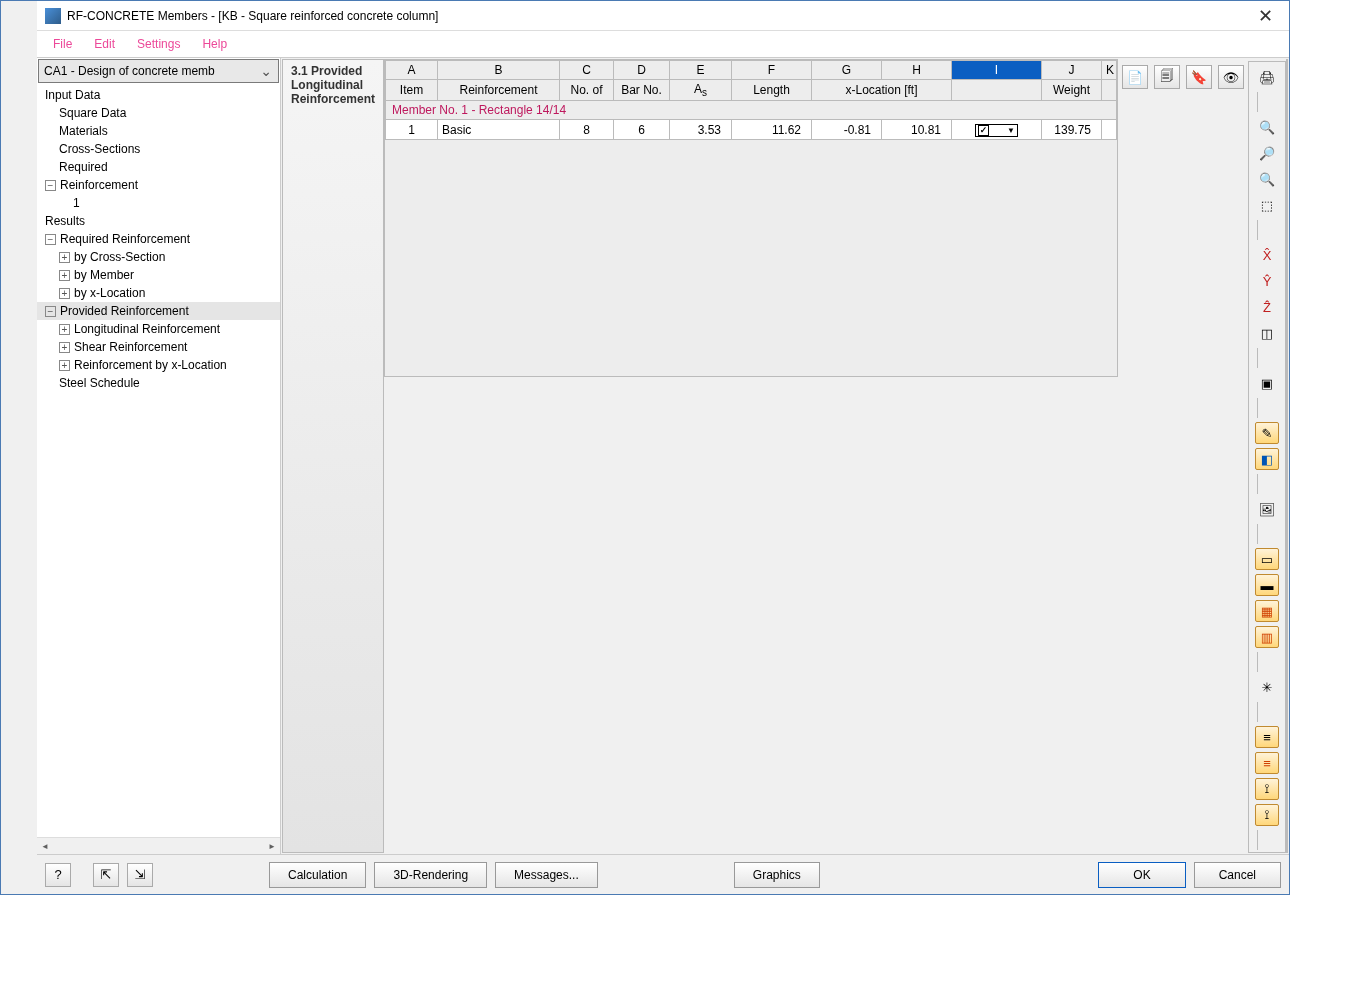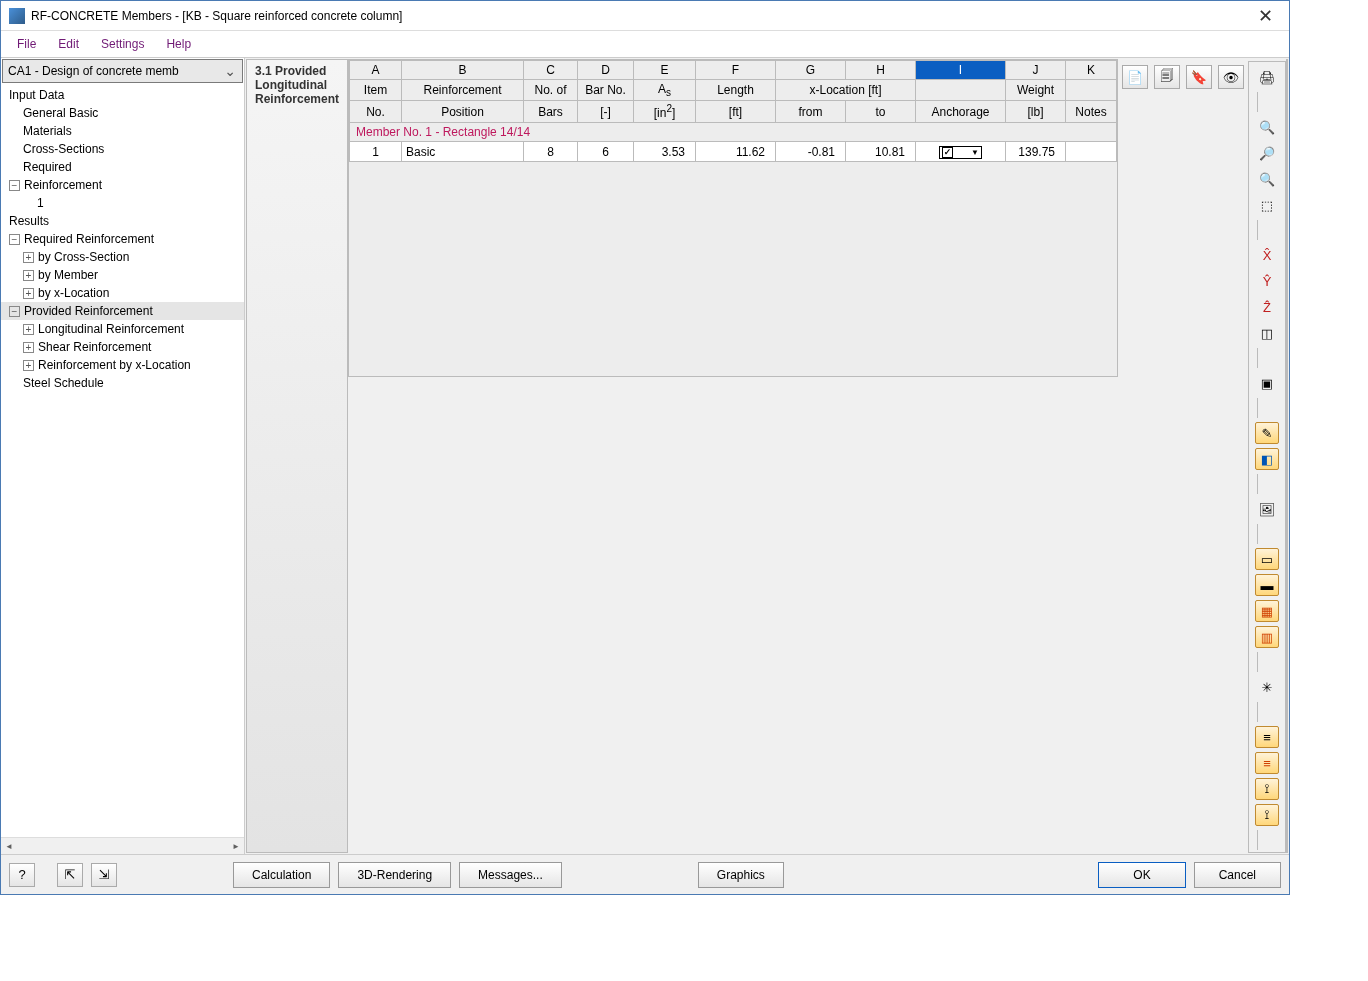--- a/index.html
+++ b/index.html
@@ -1,23 +1,23 @@
 <!DOCTYPE html>
 <html><head>
 <meta charset="utf-8">
 <style>
 * { box-sizing: border-box; margin: 0; padding: 0; }
 body { font-family: 'Segoe UI', Tahoma, sans-serif; font-size: 12px; background: #fff; overflow: hidden; }
-.window { width: 1290px; height: 895px; border: 1px solid #4a7ab3; display: flex; flex-direction: column; background: #f0f0f0; }
+.window { width: 1290px; height: 895px; border: 1px solid #4a7ab3; display: flex; flex-direction: column; background: #f0f0f0; padding-left: 36px; }
 .titlebar { height: 30px; background: #fff; display: flex; align-items: center; padding: 0 8px; border-bottom: 1px solid #ddd; }
 .titlebar .icon { width: 16px; height: 16px; background: linear-gradient(135deg,#4a90d9,#2e5c8a); margin-right: 6px; }
 .titlebar .title { flex: 1; color: #000; }
 .titlebar .close { font-size: 18px; color: #333; cursor: pointer; padding: 0 8px; }
 .menubar { height: 26px; background: #fff; display: flex; align-items: center; padding: 0 6px; gap: 2px; }
-.menubar span { padding: 3px 10px; color: #701a75; cursor: pointer; }
+.menubar span { padding: 3px 10px; color: #ec4899; cursor: pointer; }
 .content { flex: 1; display: flex; border-top: 1px solid #ccc; overflow: hidden; }
 .sidebar { width: 244px; display: flex; flex-direction: column; border-right: 1px solid #ccc; background: #fff; }
 .combo { height: 24px; margin: 1px; border: 1px solid #7a7a7a; background: #e8e8e8; display: flex; align-items: center; padding: 0 5px; font-size: 12px; position: relative; }
 .combo::after { content:'⌄'; position:absolute; right:6px; color:#555; font-size:14px;}
 .tree { flex:1; overflow:auto; padding:2px 0; }
 .tree-item { padding: 2px 4px 2px 8px; white-space: nowrap; cursor: pointer; display:flex; align-items:center; }
 .tree-item.lvl1 { padding-left: 22px; }
 .tree-item.lvl2 { padding-left: 36px; }
 .tree-item .exp { display:inline-block; width:11px; height:11px; border:1px solid #888; text-align:center; line-height:9px; font-size:10px; margin-right:4px; color:#555;}
 .tree-item.sel { background:#e5e5e5; }
@@ -66,21 +66,21 @@
     <span>Settings</span>
     <span>Help</span>
   </div>
   <div class="content">
     <div class="sidebar">
       <div class="combo">
           <span>CA1 - Design of concrete memb</span>
         </div>
       <div class="tree">
         <div class="tree-item">Input Data</div>
-        <div class="tree-item lvl1">General Basic</div>
+        <div class="tree-item lvl1">Square Data</div>
         <div class="tree-item lvl1">Materials</div>
         <div class="tree-item lvl1">Cross-Sections</div>
         <div class="tree-item lvl1">Required</div>
         <div class="tree-item">
             <span class="exp">−</span>
             <span>Reinforcement</span>
           </div>
         <div class="tree-item lvl2">1</div>
         <div class="tree-item">Results</div>
         <div class="tree-item">
@@ -158,33 +158,20 @@
                 <th>Reinforcement</th>
                 <th>No. of</th>
             <th>Bar No.</th>
             <th><span>A</span><sub>s</sub></th>
             <th>Length</th>
                 <th colspan="2">x-Location [ft]</th>
             <th></th>
                 <th>Weight</th>
                 <th></th>
           </tr>
-          <tr>
-            <th>No.</th>
-                <th>Position</th>
-                <th>Bars</th>
-            <th>[-]</th>
-            <th><span>[in</span><sup>2</sup><span>]</span></th>
-            <th>[ft]</th>
-                <th>from</th>
-                <th>to</th>
-            <th>Anchorage</th>
-                <th>[lb]</th>
-                <th>Notes</th>
-          </tr>
           <tr class="memrow">
                 <td colspan="11">Member No. 1  -  Rectangle 14/14</td>
               </tr>
           <tr class="datarow">
             <td>1</td>
             <td class="left">Basic</td>
             <td>8</td>
             <td>6</td>
             <td class="right">3.53</td>
             <td class="right">11.62</td>

